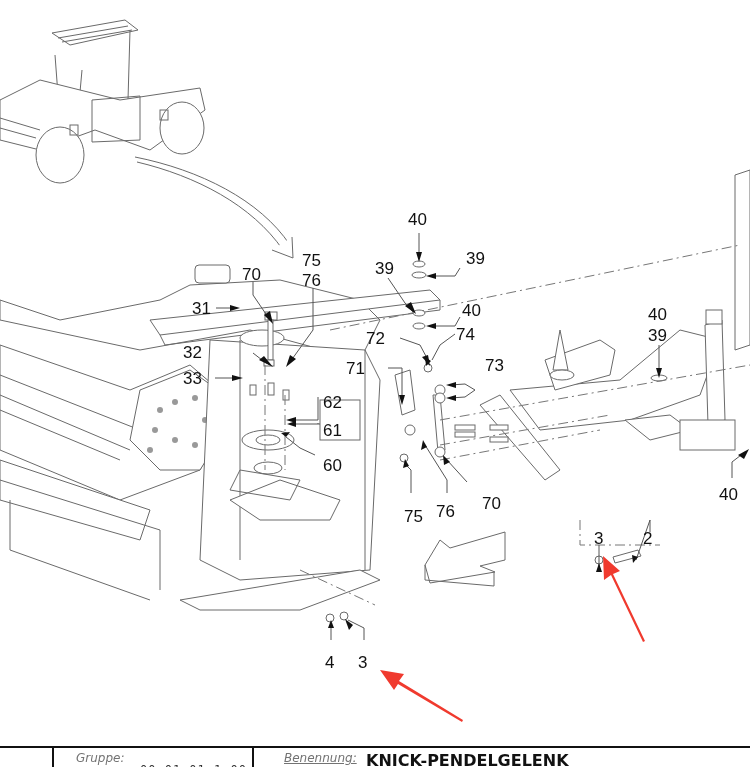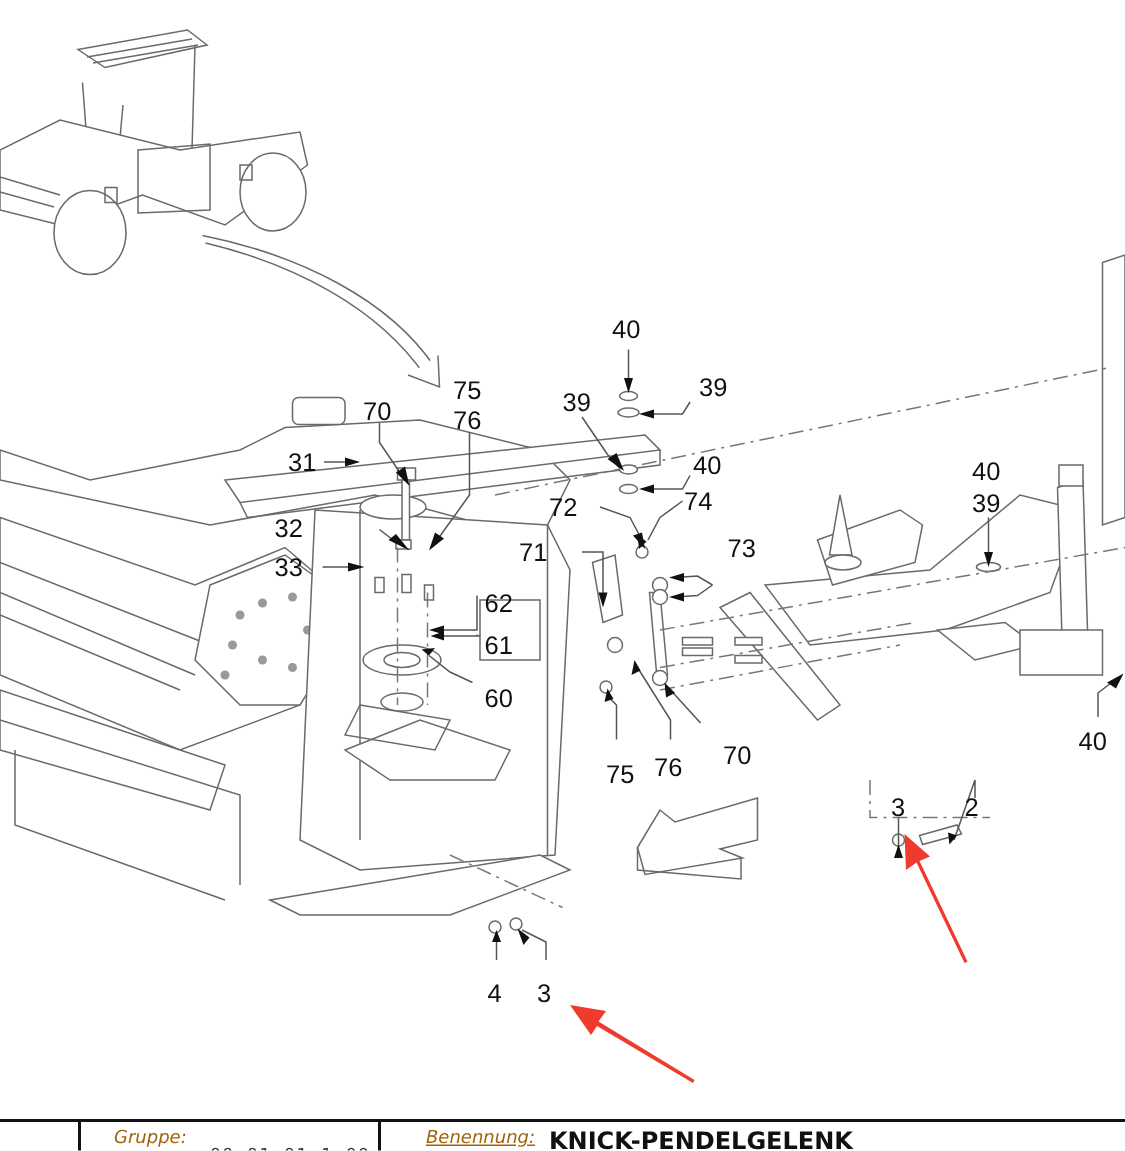--- a/index.html
+++ b/index.html
@@ -7,21 +7,21 @@
   #diagram{position:absolute;left:0;top:0;width:750px;height:740px;}
   .ln{stroke:#6a6a6a;stroke-width:1;fill:none;}
   .fill{fill:#fff;stroke:#6a6a6a;stroke-width:1;}
   .dash{stroke:#777;stroke-width:1;fill:none;stroke-dasharray:10 4 2 4;}
   .lead{stroke:#555;stroke-width:1;fill:none;}
   .arrowhead{fill:#111;}
   .callout{font-family:"Liberation Sans",sans-serif;font-size:17px;fill:#111;}
   .red{fill:#f03a2e;}
   #titleblock{position:absolute;left:0;top:746px;width:750px;height:21px;border-top:2px solid #111;box-sizing:border-box;}
   .tb-cell{position:absolute;top:0;height:21px;border-left:2px solid #111;box-sizing:border-box;}
-  .tb-label{position:absolute;font-family:"DejaVu Sans",sans-serif;font-style:italic;font-size:12px;color:#a16207;top:3px;}
+  .tb-label{position:absolute;font-family:"DejaVu Sans",sans-serif;font-style:italic;font-size:12px;color:#737373;top:3px;}
   .tb-value{position:absolute;font-family:"DejaVu Sans",sans-serif;font-weight:bold;font-size:16px;color:#111;top:3px;}
   .tb-cut{position:absolute;font-family:"DejaVu Sans Mono",monospace;font-size:12px;color:#333;top:15px;letter-spacing:1px;}
 </style>
 </head>
 <body>
 
 <svg id="diagram" viewBox="0 0 750 740" xmlns="http://www.w3.org/2000/svg">
 
   <g>
     <path class="fill" d="M52,33 L125,20 L138,30 L70,45 Z"></path>

